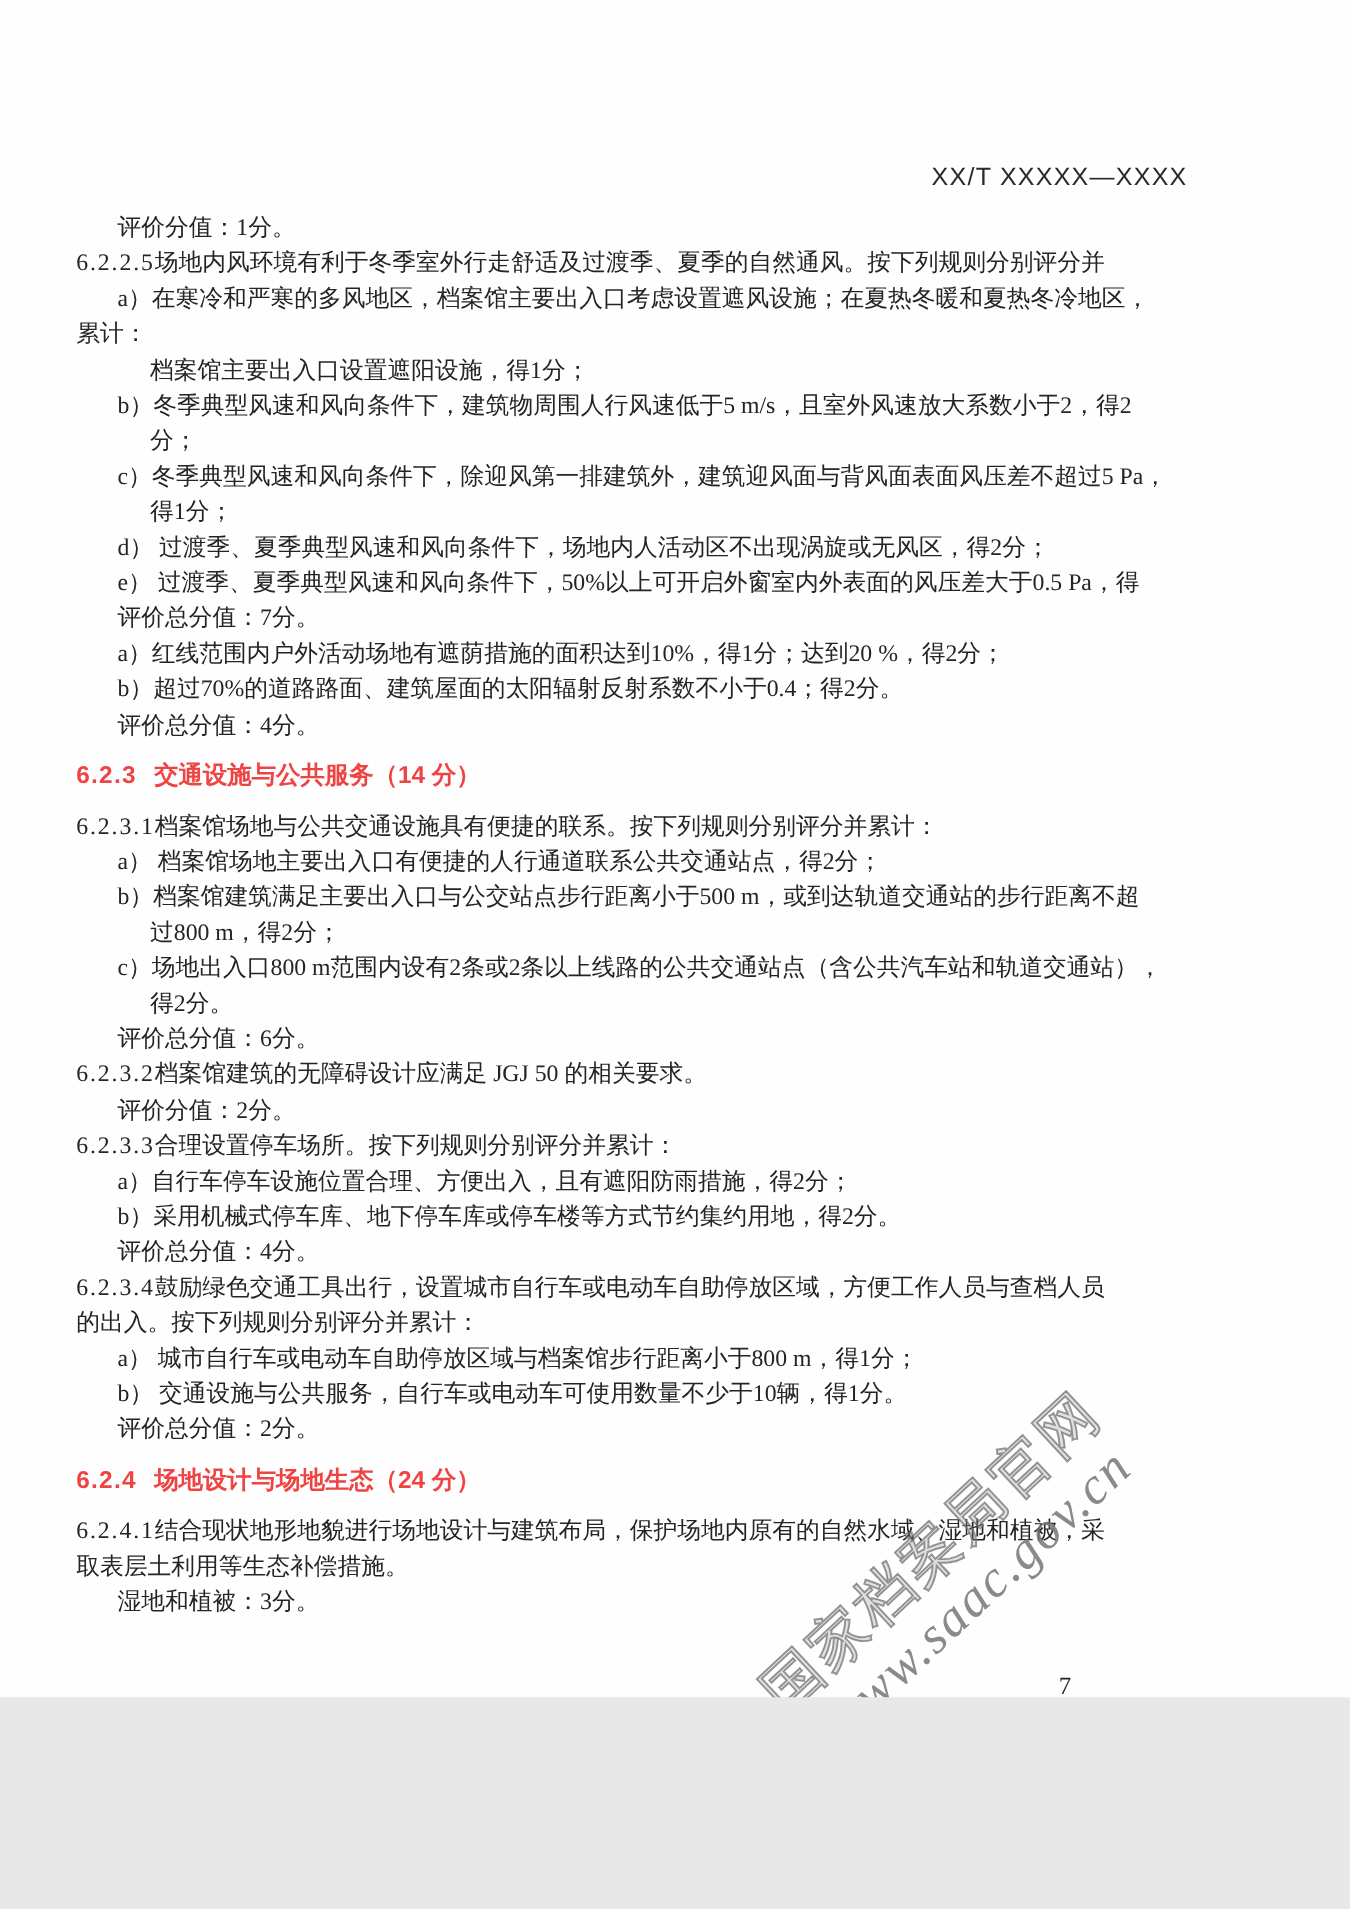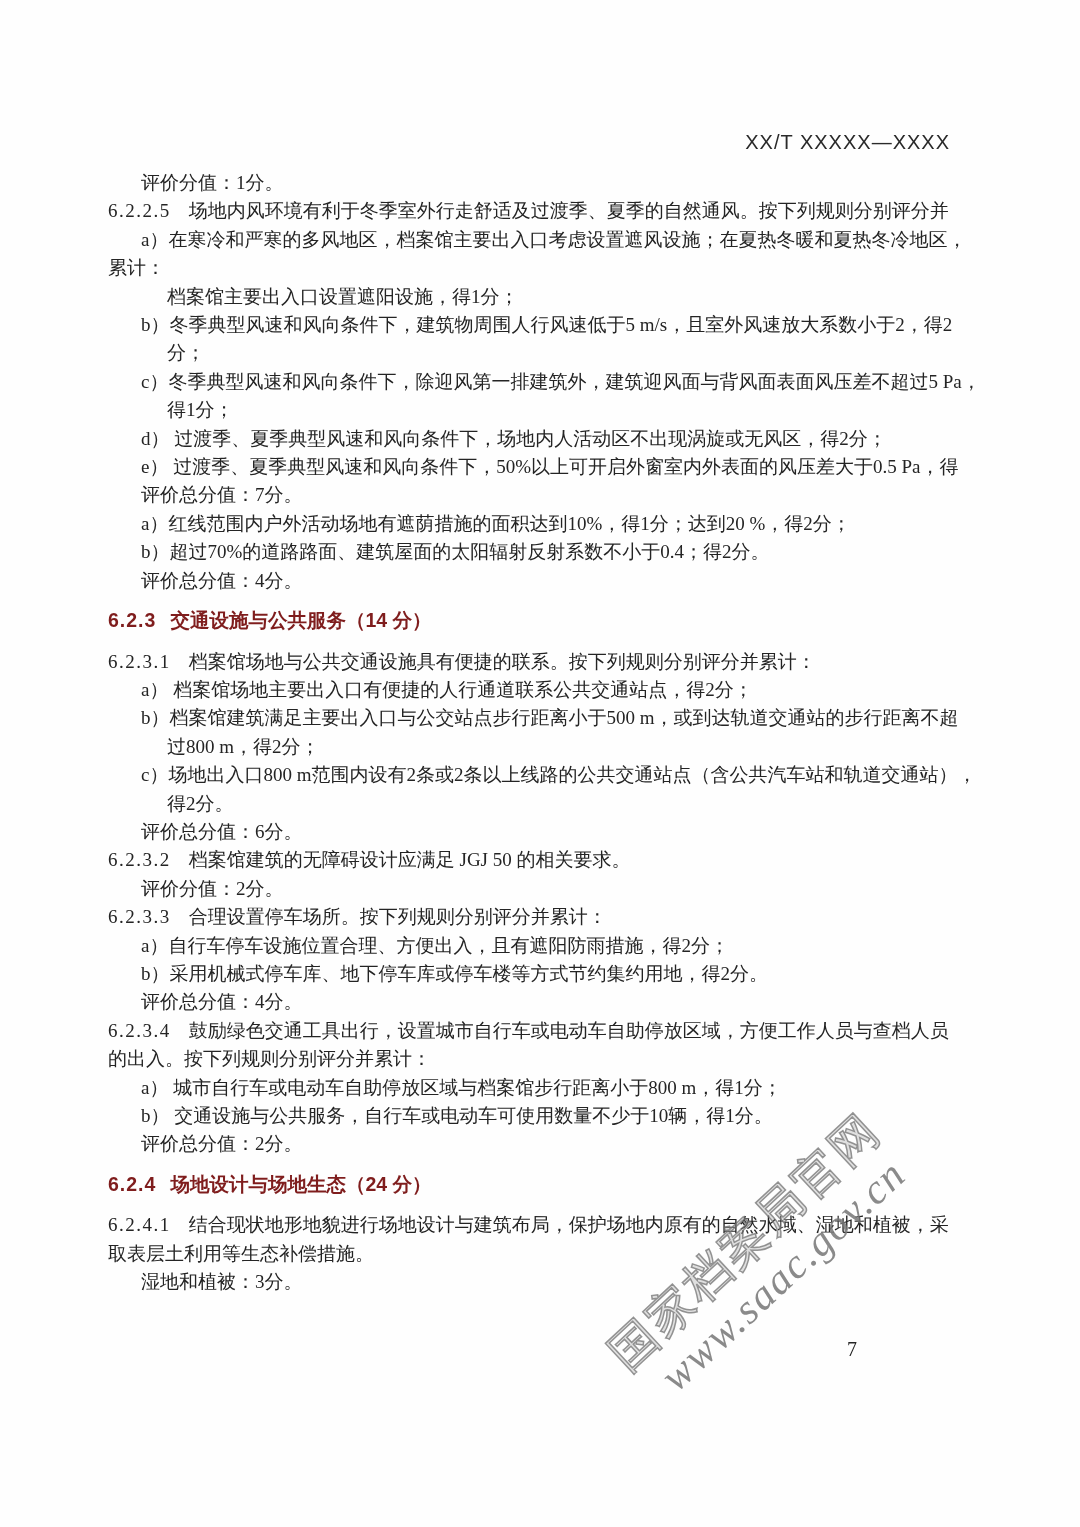--- a/index.html
+++ b/index.html
@@ -1,48 +1,48 @@
 <!DOCTYPE html>
 <html><head>
 <meta charset="utf-8">
 <style>
   html,body{margin:0;padding:0;background:#e8e8e8;}
   .page{
     position:relative;
-    width:1080px;height:1527px;
+    width:1080px;height:1358px;
     margin:0 auto;
     background:#fefefe;
     overflow:hidden;
     color:#242424;
     font-family:"Liberation Serif","DejaVu Serif",serif;
   }
   .header{
     padding:128px 130px 0 0;
     text-align:right;
     font-family:"Liberation Sans","DejaVu Sans",sans-serif;
     font-size:20px;
     line-height:28px;
     letter-spacing:1px;
     color:#2a2a2a;
   }
   .doc-body{
-    padding:13px 95px 0 108px;
+    padding:13px 95px 0 61px;
     font-size:19px;
     line-height:28.4px;
   }
   .ln{white-space:pre;}
   .i1{padding-left:33px;}
   .i2{padding-left:59px;}
-  .num{letter-spacing:1.5px;margin-right:18px;}
+  .num{letter-spacing:1.5px;}
   .h{
     font-family:"Liberation Sans","DejaVu Sans",sans-serif;
     font-weight:bold;
     font-size:19.5px;
     margin:11px 0 13px 0;
-    color:#7f1d1d;
+    color:#ef4444;
   }
   .h .num{margin-right:14px;letter-spacing:1px;}
   .page-number{
     margin-top:39px;
     text-align:right;
     padding-right:128px;
     font-size:20px;
     line-height:28px;
   }
   .watermark{

